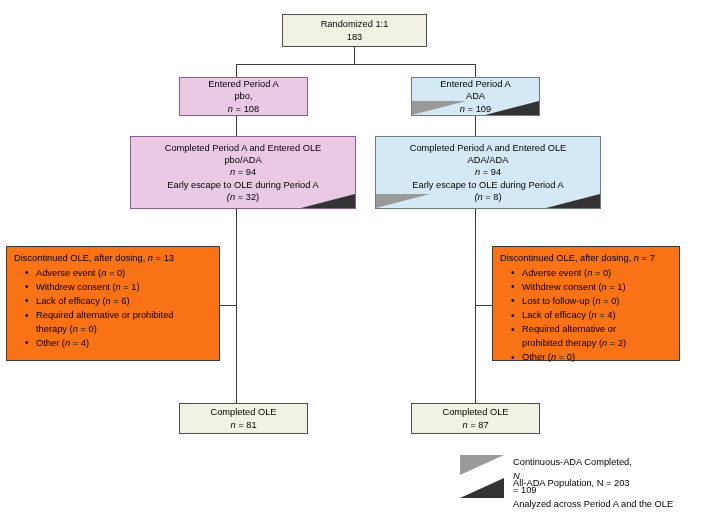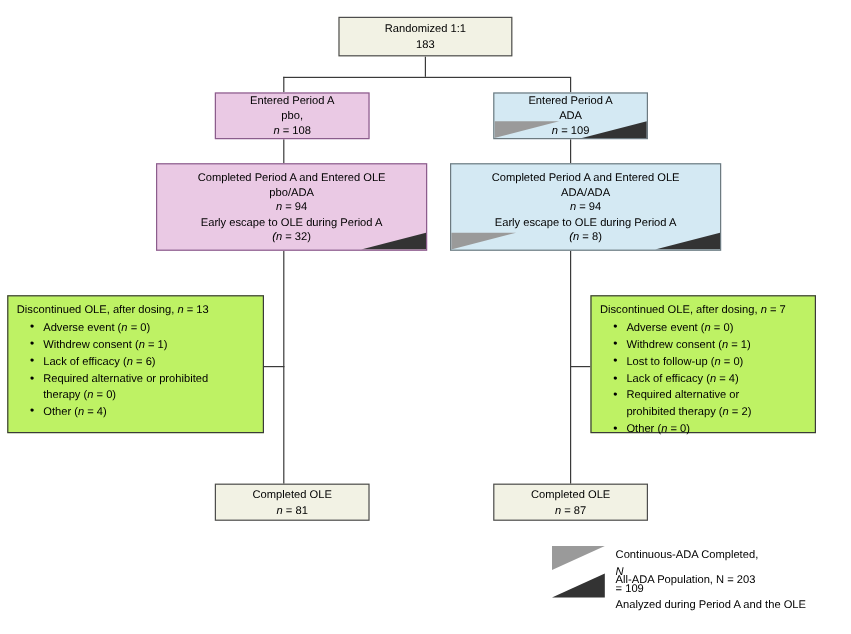--- a/index.html
+++ b/index.html
@@ -34,21 +34,21 @@
   }
   .box .ln { display: block; white-space: nowrap; }
   .box.cream  { background: #f2f2e4; border-color: #4d4d4d; }
   .box.pink   { background: #eac9e4; border-color: #8b5d8c; }
   .box.blue   { background: #d4e9f3; border-color: #6d7a80; }
 
   
   .listbox {
     position: absolute;
     box-sizing: border-box;
-    background: #bef264;
+    background: #f97316;
     border: 1px solid #3a3a3a;
     padding: 5px 24px 5px 7px;
     text-align: left;
     line-height: 1.47;
     z-index: 4;
   }
   .listbox .hdr { display: block; margin-bottom: 1px; white-space: nowrap; }
   .listbox ul {
     margin: 0;
     padding: 0 0 0 22px;
@@ -223,21 +223,21 @@
   </div>
 
   <div class="legend" style="left:460px; top:455px; width:245px; height:68px;">
 
     <div class="legend-row" style="left:0; top:0;">
       <div class="legend-swatch">
         <div class="sw-grey"></div>
       </div>
       <div class="legend-text">
         <span><span>Continuous-ADA Completed, </span><i>N</i><span> = 109</span></span>
-        <span>Analyzed during Period A and the OLE</span>
+        <span>Analyzed across Period A and the OLE</span>
       </div>
     </div>
 
     <div class="legend-row" style="left:0; top:21px;">
       <div class="legend-swatch">
         <div class="sw-dark"></div>
       </div>
       <div class="legend-text">
         <span>All-ADA Population, N = 203</span>
       </div>

